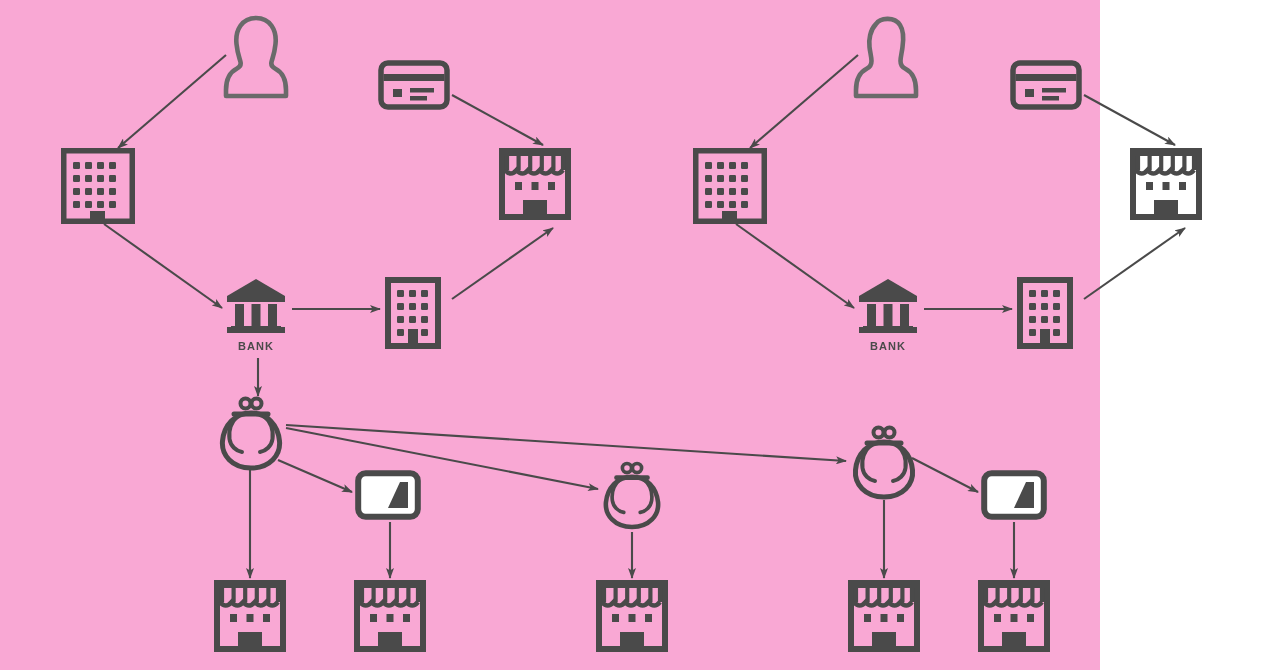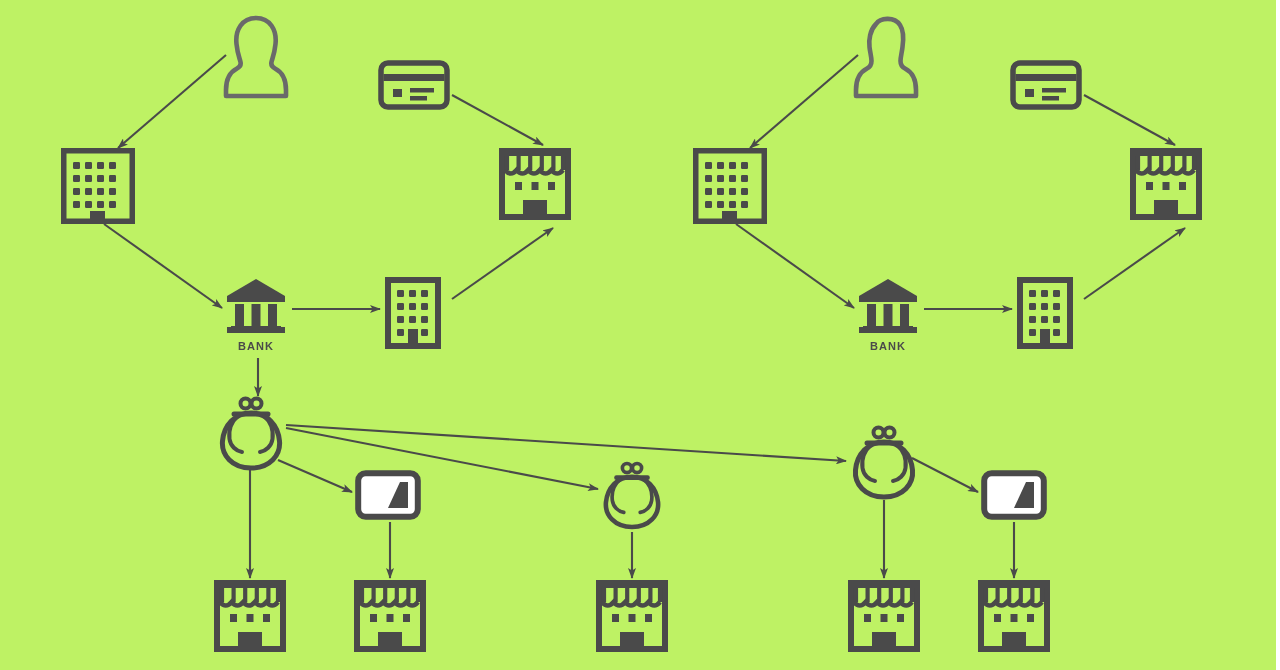--- a/index.html
+++ b/index.html
@@ -1,21 +1,21 @@
 <!DOCTYPE html>
 <html><head>
 <meta charset="utf-8">
 <style>
   html,body{margin:0;padding:0;background:#ffffff;}
   body{
     width:1280px;height:670px;overflow:hidden;
     font-family:"Liberation Sans", sans-serif;
     color:#4a4a4a;
   }
-  #stage{position:relative;width:1276px;height:670px;background:#bef264;}
+  #stage{position:relative;width:1100px;height:670px;background:#f9a8d4;}
   #stage svg{position:absolute;left:0;top:0;display:block;}
   .bank-label{
     font-family:"Liberation Sans", sans-serif;
     font-size:11px;font-weight:bold;letter-spacing:1.1px;
     fill:#4a4a4a;text-anchor:middle;
   }
 </style>
 </head>
 <body>
 

